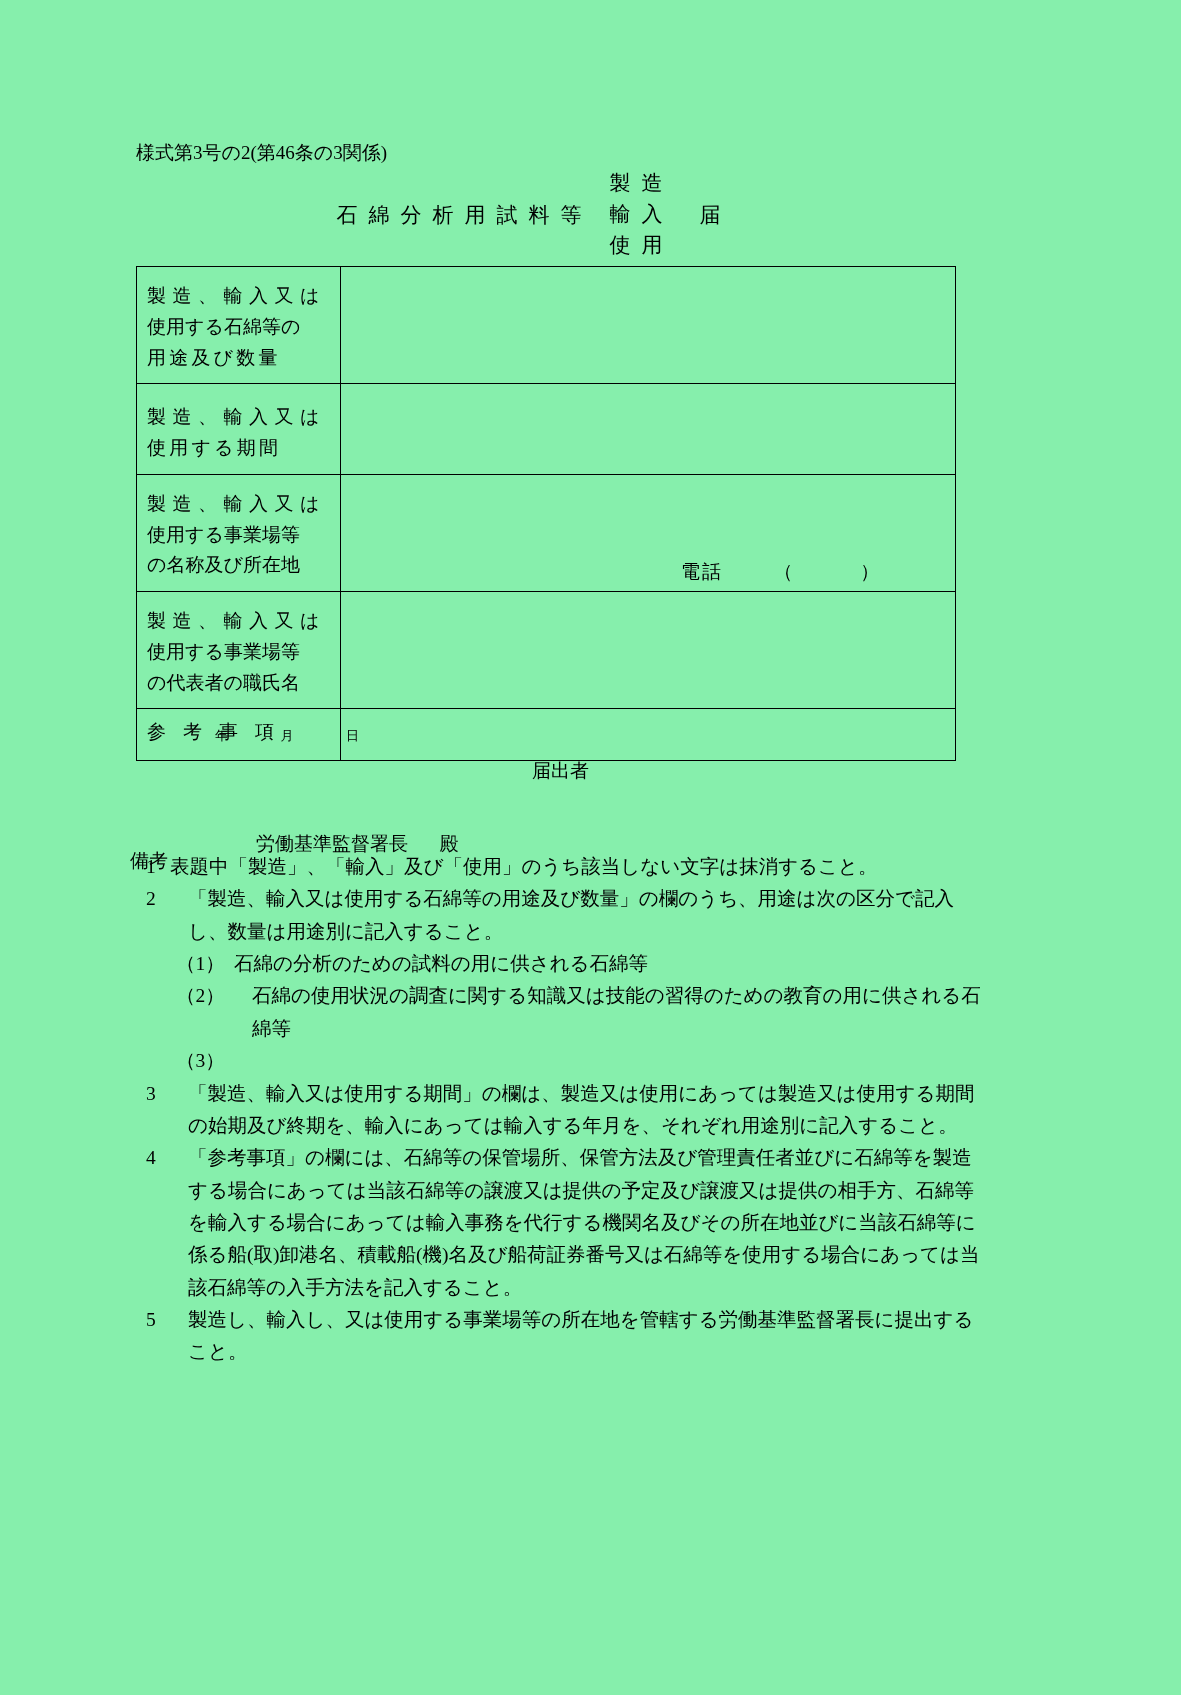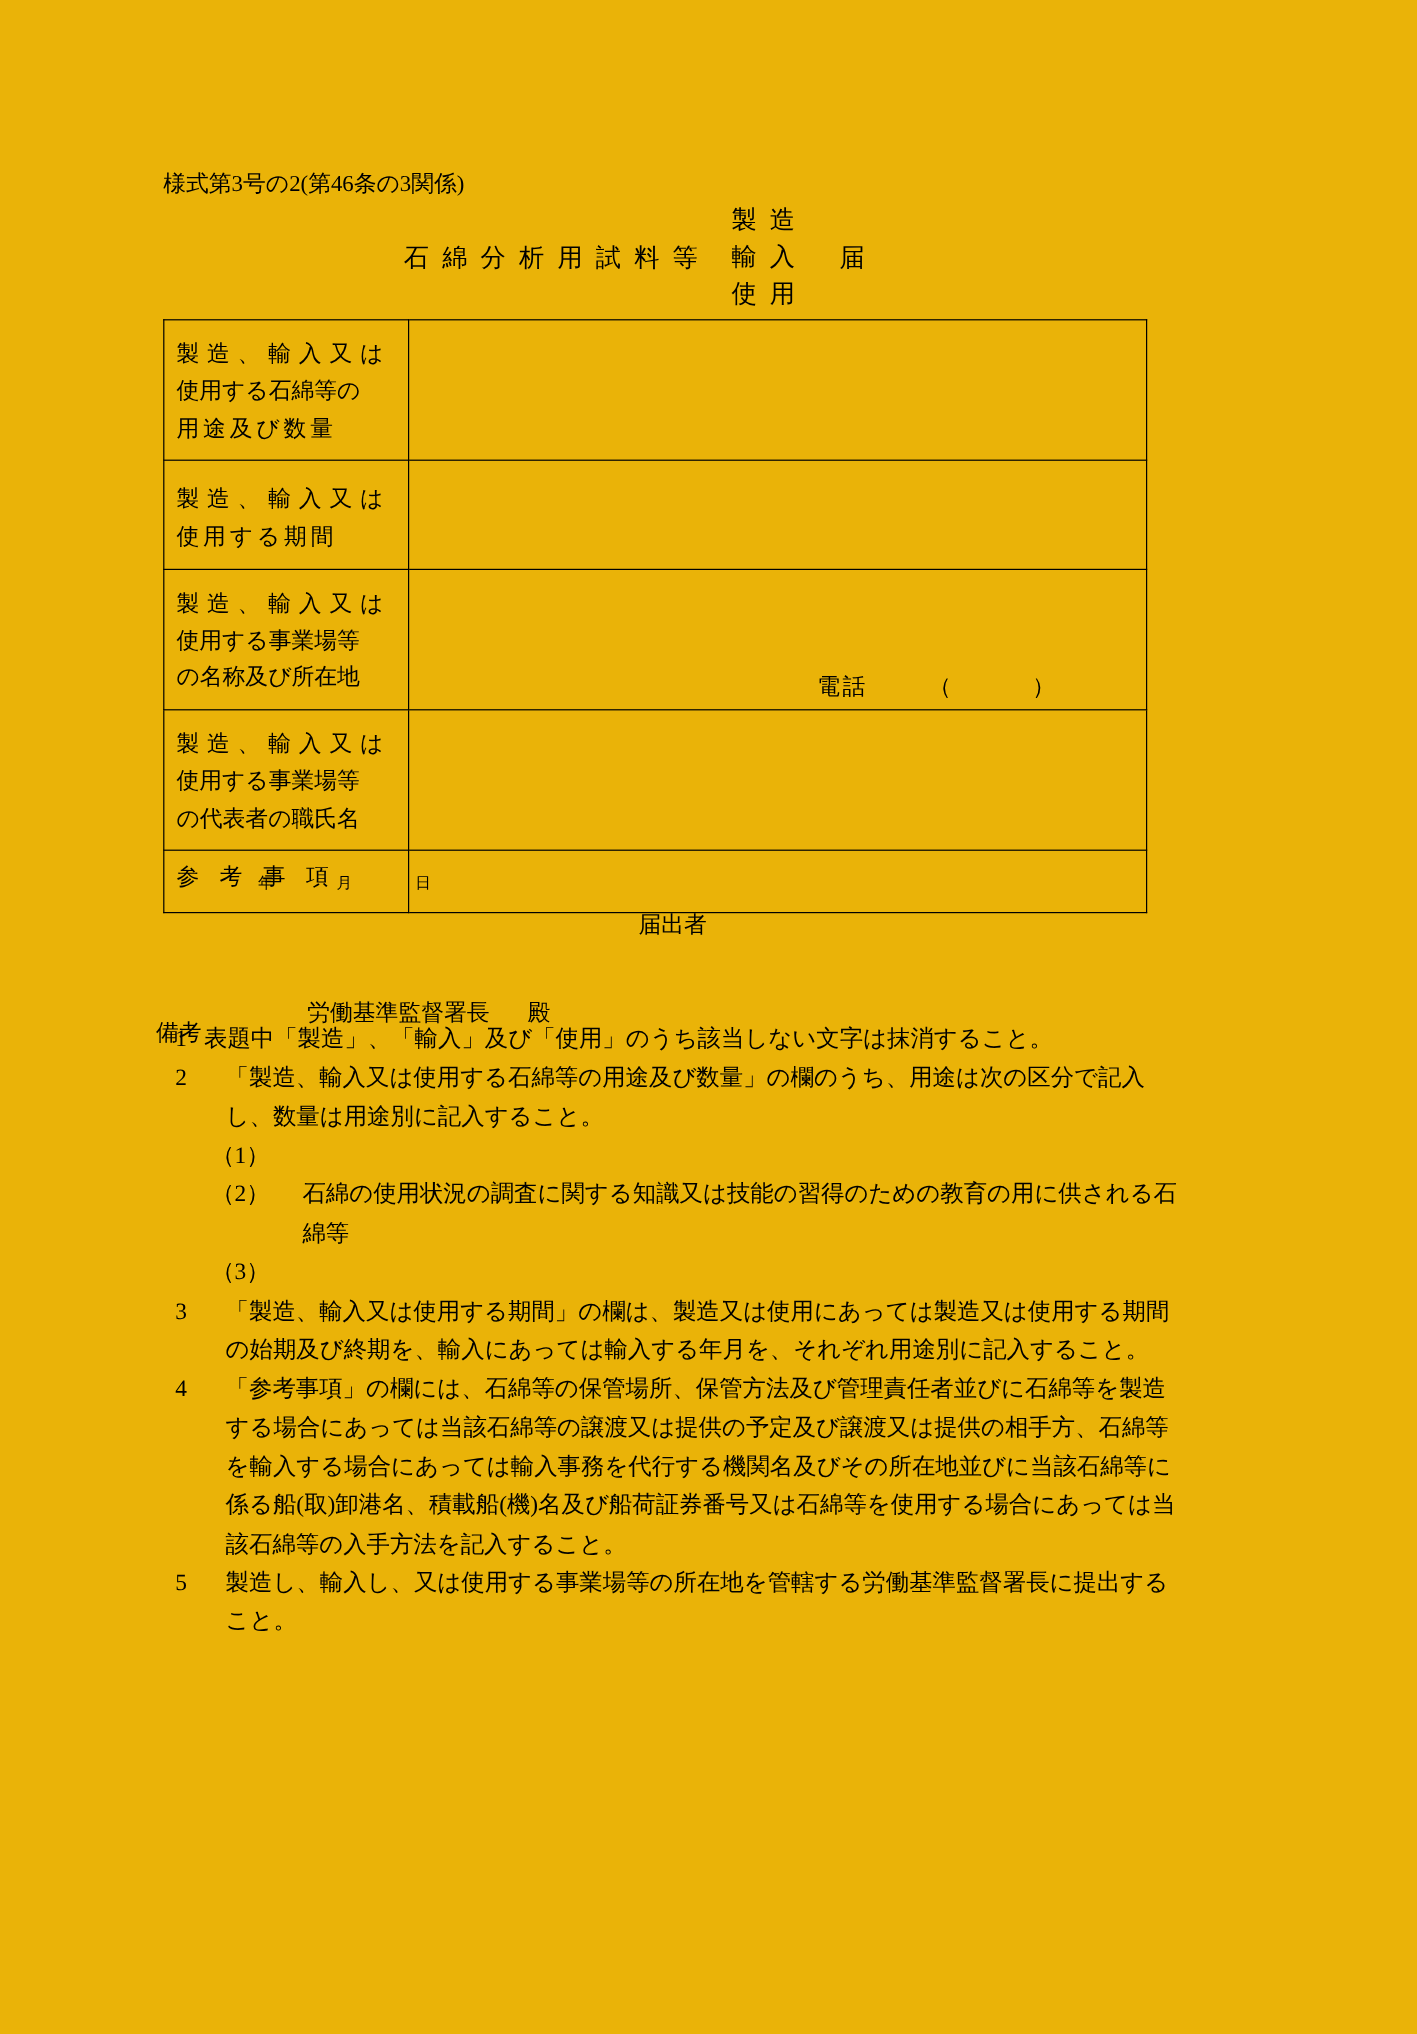--- a/index.html
+++ b/index.html
@@ -8,21 +8,21 @@
     background: #ffffff;
   }
   body {
     font-family: "Liberation Serif", "DejaVu Serif", serif;
     color: #000000;
   }
   .page {
     position: relative;
     width: 1181px;
     height: 1695px;
-    background: #eab308;
+    background: #86efac;
     overflow: hidden;
   }
 
   
   .form-no {
     position: absolute;
     left: 136px;
     top: 140px;
     font-size: 19px;
     letter-spacing: 0px;
@@ -294,20 +294,21 @@
       <div class="note-num">1</div>
       <div class="note-body">表題中「製造」、「輸入」及び「使用」のうち該当しない文字は抹消すること。</div>
     </div>
 
     <div class="note">
       <div class="note-num">2</div>
       <div class="note-body hang">「製造、輸入又は使用する石綿等の用途及び数量」の欄のうち、用途は次の区分で記入し、数量は用途別に記入すること。</div>
     </div>
     <div class="sub">
       <div class="sub-num">（1）</div>
+      <div class="sub-body">石綿の分析のための試料の用に供される石綿等</div>
     </div>
     <div class="sub">
       <div class="sub-num">（2）</div>
       <div class="sub-body hang">石綿の使用状況の調査に関する知識又は技能の習得のための教育の用に供される石綿等</div>
     </div>
     <div class="sub">
       <div class="sub-num">（3）</div>
     </div>
 
     <div class="note">

